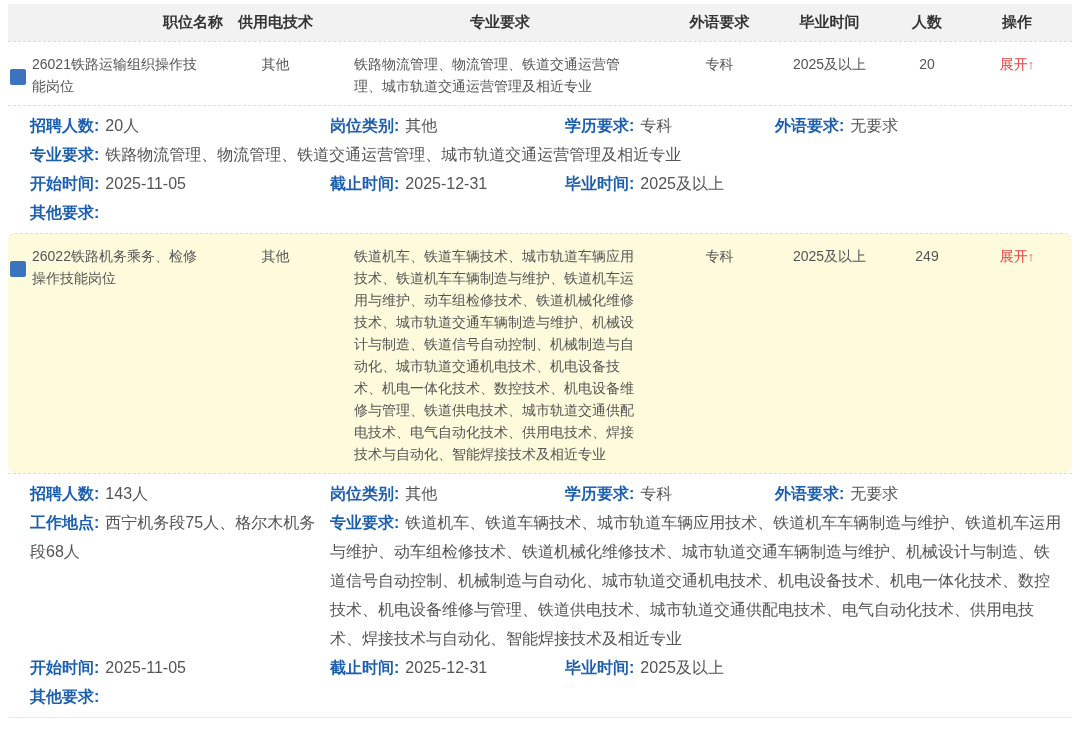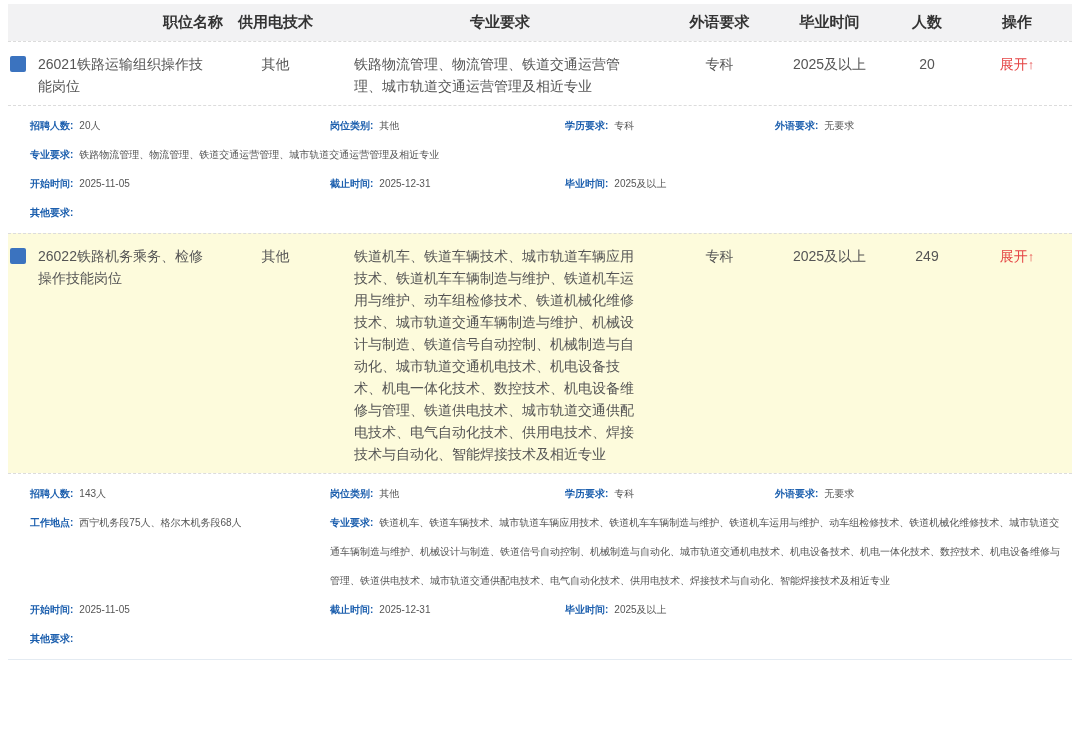--- a/index.html
+++ b/index.html
@@ -32,33 +32,33 @@
   .c7 { width: 110px; }
   .center { text-align: center; }
 
   
   .job-row {
     display: flex; align-items: flex-start;
     padding: 11px 0 8px;
     font-size: 14px; line-height: 22px; color: #555;
     border-top: 1px dashed #dcdcdc;
   }
-  .job-row.highlight { background: #fdfbdc; }
-  .cell-name { display: flex; gap: 12px; padding-left: 2px; padding-right: 18px; }
+  .job-row.highlight { background: #fdfbdc; border-radius: 7px; }
+  .cell-name { display: flex; gap: 6px; padding-left: 2px; padding-right: 18px; align-items: center; }
   .checkbox {
     flex: 0 0 16px; width: 16px; height: 16px; margin-top: 3px;
     background: #3b73bf; border-radius: 2px;
   }
   .expand { color: #e54545; cursor: pointer; text-decoration: none; white-space: nowrap; }
   .expand .arrow { font-size: 13px; }
 
   
   .detail {
     padding: 5px 10px 6px 22px;
-    font-size: 10px; line-height: 29px; color: #555;
+    font-size: 16px; line-height: 29px; color: #555;
     border-top: 1px dashed #dcdcdc;
   }
   .d-row { display: flex; align-items: flex-start; }
   .dc1 { width: 300px; padding-right: 14px; }
   .dc2 { width: 235px; padding-right: 10px; }
   .dc3 { width: 210px; padding-right: 10px; }
   .dc4 { flex: 1; }
   .d-wide { flex: 1; }
   .lbl { color: #1c5fae; font-weight: bold; margin-right: 6px; }
 </style>

